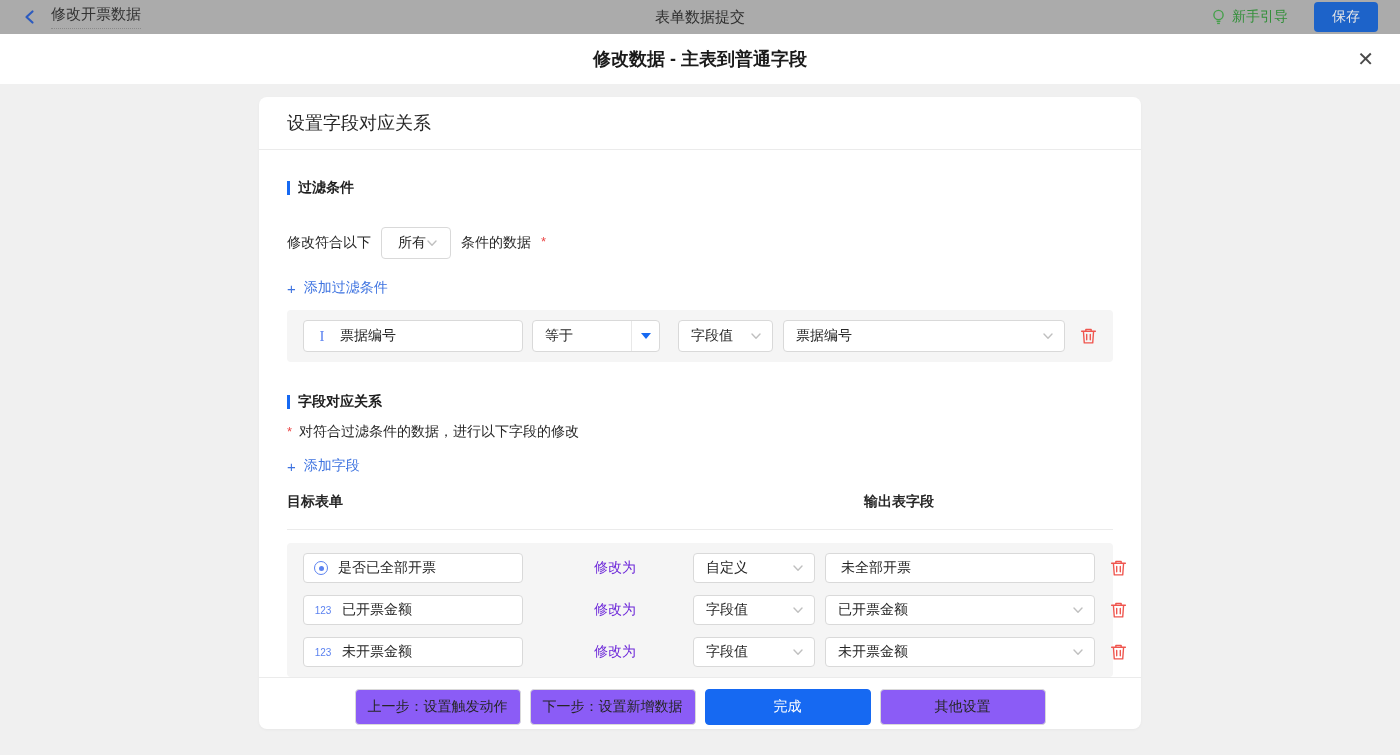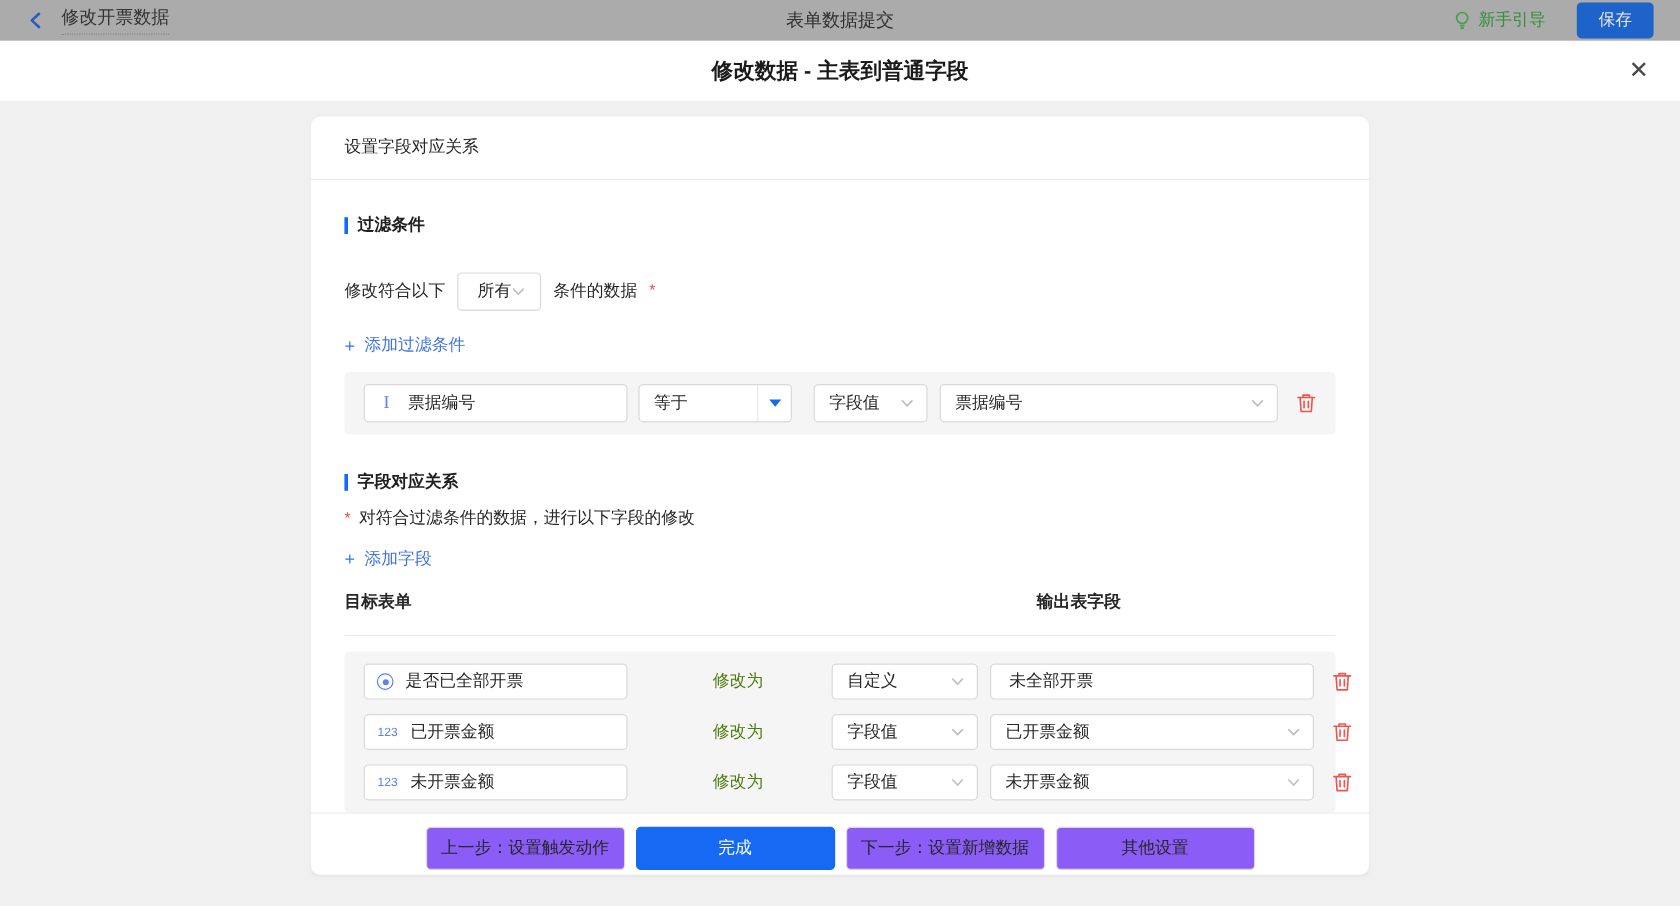--- a/index.html
+++ b/index.html
@@ -46,21 +46,21 @@
 
   
   .modal-body { height:660px; background:#f0f0f0; padding-top:13px; }
   .card {
     width:882px; height:632px; margin:0 auto; background:#fff;
     border-radius:8px; box-shadow:0 1px 3px rgba(0,0,0,.04);
     display:flex; flex-direction:column;
   }
   .card-header {
     height:53px; padding:0 28px; display:flex; align-items:center;
-    font-size:14px; color:#262626; border-bottom:1px solid #ebebeb;
+    font-size:18px; color:#262626; border-bottom:1px solid #ebebeb;
     flex:none;
   }
   .card-content { padding:0 28px; flex:1 1 auto; }
 
   .section-title {
     margin-top:29px; display:flex; align-items:center; gap:8px;
     font-weight:700; font-size:14px; color:#1f1f1f;
   }
   .section-bar { width:3px; height:14px; background:#1669f2; flex:none; }
 
@@ -137,21 +137,21 @@
   .col-header {
     margin-top:18px; display:flex; padding-bottom:18px;
     border-bottom:1px solid #ebebeb; font-weight:600; color:#262626;gap:29px;
   }
   .col-target { width:548px; flex:none; }
 
   .map-panel { margin-top:13px; }
   .map-row { display:flex; align-items:center; height:30px; }
   .map-row + .map-row { margin-top:12px; }
   .map-row .field-box { height:30px; }
-  .mod-label { margin-left:64px; width:56px; text-align:center; flex:none; color:#4d7c0f; }
+  .mod-label { margin-left:64px; width:56px; text-align:center; flex:none; color:#6d28d9; }
   .type-select { margin-left:50px; width:122px; height:30px; flex:none; }
   .val-ctl { margin-left:10px; width:270px; height:30px; flex:none; }
   .val-input {
     margin-left:10px; width:270px; height:30px; background:#fff;
     border:1px solid #d9d9d9; border-radius:4px; padding:0 15px;
     font-size:14px; color:#262626; font-family:inherit; flex:none;
   }
 
   
   .card-footer {
@@ -347,19 +347,19 @@
                 <path d="M1.5 4h13 M5.5 4V2.2h5V4 M3.2 4l.8 11h8l.8-11 M6.3 7v5 M9.7 7v5" fill="none" stroke="currentColor" stroke-width="1.3" stroke-linecap="round" stroke-linejoin="round"></path>
               </svg>
           </span>
         </div>
 
       </div>
     </div>
 
     <div class="card-footer">
       <button class="fbtn">上一步：设置触发动作</button>
+      <button class="fbtn">下一步：设置新增数据</button>
       <button class="fbtn primary">完成</button>
-      <button class="fbtn">下一步：设置新增数据</button>
       <button class="fbtn">其他设置</button>
     </div>
 
   </div>
 </div>
 
 </body></html>

